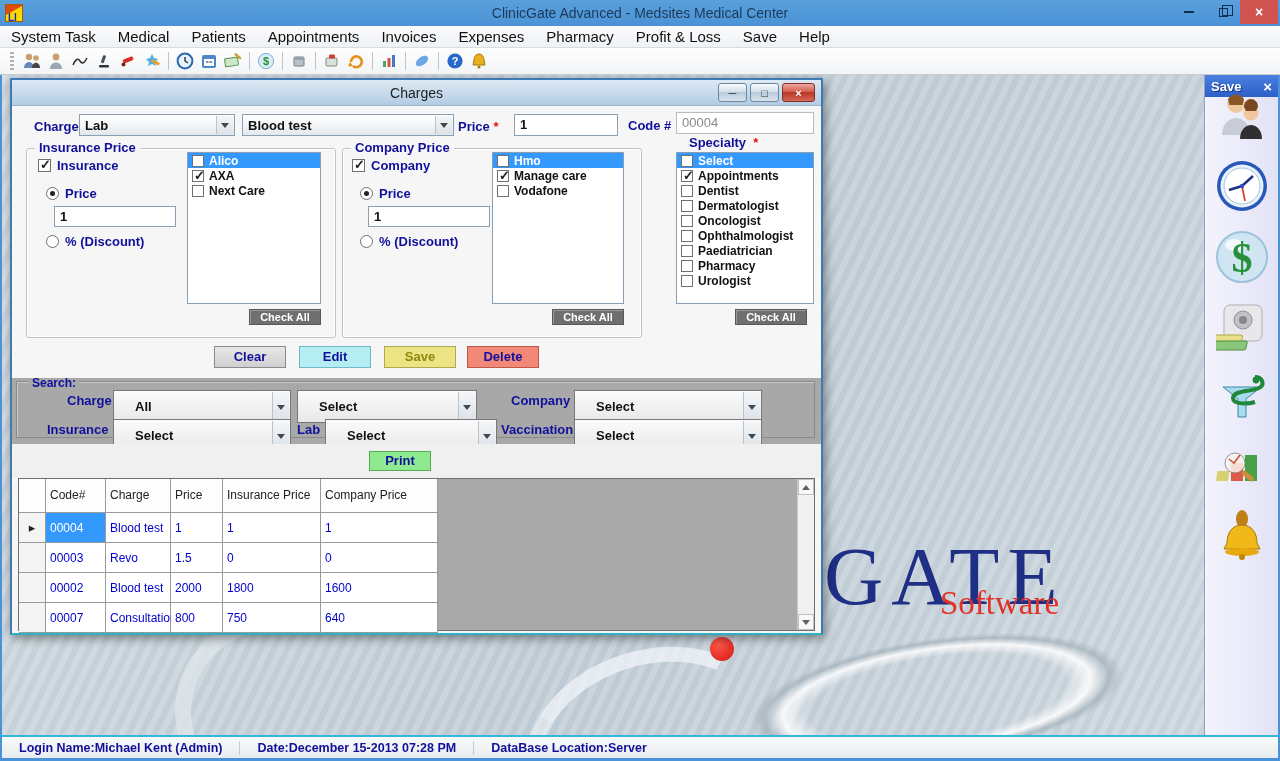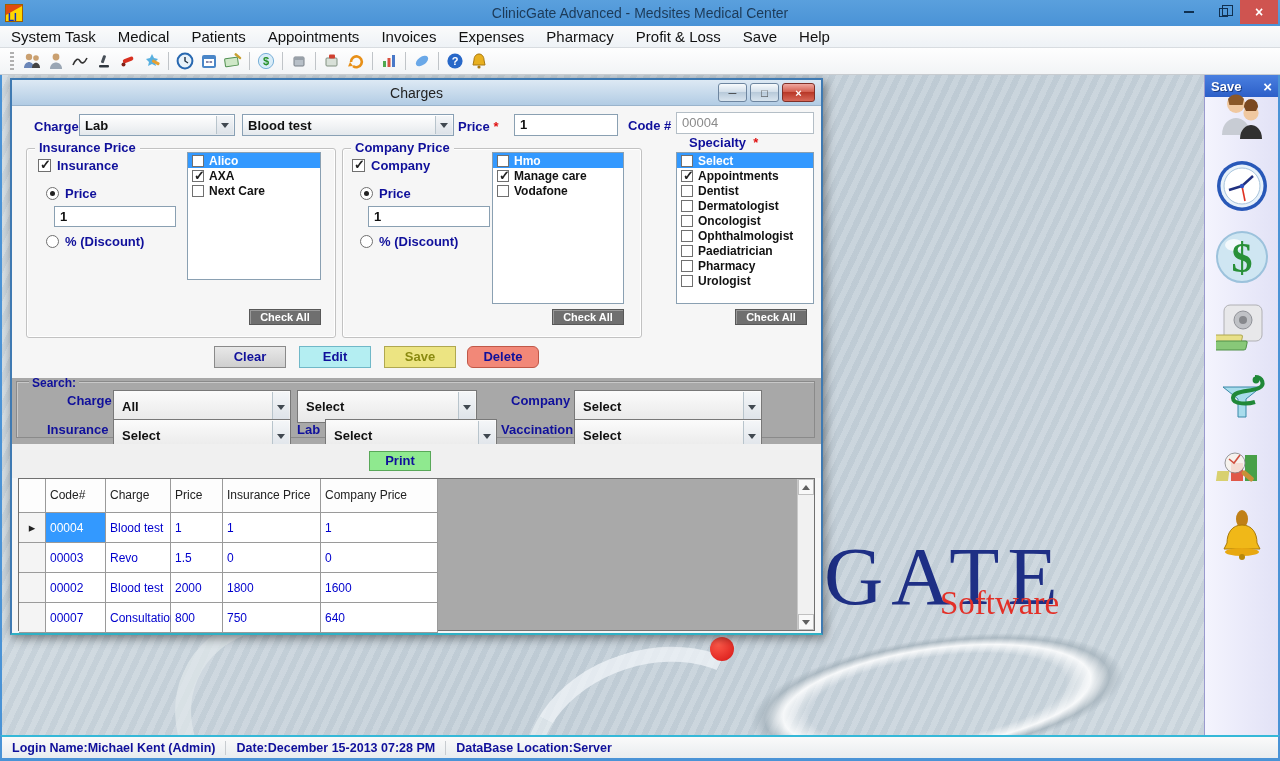--- a/index.html
+++ b/index.html
@@ -124,33 +124,33 @@
   .citem.on { background:#3399ff; color:#fff; }
   .checkall { position:absolute; width:72px; height:16px; background:#6f6f6f;
     border:1px solid #585858; box-shadow:inset 1px 1px 0 #9a9a9a;
     color:#fff; font-size:11px; font-weight:bold; text-align:center; line-height:14px; }
 
   .abtn { position:absolute; width:72px; height:22px; border:1px solid #8a8a8a;
     font-size:13px; font-weight:bold; color:#10109b; text-align:center; line-height:20px; }
   .abtn.clear { background:linear-gradient(#e8e8e8,#cfcfcf); }
   .abtn.edit { background:#b4eef2; border-color:#70b8c8; }
   .abtn.save { background:#ece482; border-color:#b0a850; color:#8a8a10; }
-  .abtn.delete { background:#f28878; border-color:#c05848;border-radius:6px; }
+  .abtn.delete { background:#f28878; border-color:#c05848; }
   .pbtn { position:absolute; width:62px; height:20px; background:#8fe98f;
     border:1px solid #58a858; font-size:13px; font-weight:bold; color:#10109b;
     text-align:center; line-height:18px; }
 
   .searchband { position:absolute; left:0; right:0; background:#a8a8a8; }
   .s-grp { position:absolute; left:4px; right:6px; top:3px; bottom:6px;
     border:1px solid #8a8a8a; box-shadow:inset 1px 1px 0 #c8c8c8; }
   .s-title { position:absolute; left:12px; top:-4px; background:#a8a8a8; padding:0 3px;
     font-size:12px; font-weight:bold; color:#10109b; line-height:10px;}
   .s-dd { position:absolute; height:33px; border:1px solid #787878;
     background:linear-gradient(#fbfbfb,#e8e8e8); display:flex; align-items:center;
-    padding-left:8px; font-size:13px; font-weight:bold; color:#111; }
+    padding-left:21px; font-size:13px; font-weight:bold; color:#111; }
 
   .printband { position:absolute; left:0; right:0; background:#f0f0f0; }
 
   .grid { position:absolute; background:#a9a9a9; border:1px solid #707070; }
   .gtable { position:absolute; left:0; top:0; display:flex; flex-direction:column; }
   .grow { display:flex; }
   .gcell { border-right:1px solid #9a9a9a; border-bottom:1px solid #9a9a9a;
     background:#fff; font-size:12px; color:#0000cd; padding:2px 4px; display:flex; align-items:center; }
   .ghead .gcell { color:#222; background:#fdfdfd; align-items:center; line-height:1.1;}
   .ghead { height:34px; }
@@ -164,21 +164,21 @@
     border:1px solid #c0c0c0; display:flex; align-items:center; justify-content:center; }
   .varr::after { content:""; border-left:4px solid transparent; border-right:4px solid transparent; }
   .varr.up { top:0; } .varr.up::after { border-bottom:5px solid #606060; }
   .varr.down { bottom:0; } .varr.down::after { border-top:5px solid #606060; }
 
   
   .statusbar { position:absolute; left:0; top:735px; width:1280px; height:23px;
     background:linear-gradient(#fafafa,#e8ecef); border-top:2px solid #35b8d8;
     display:flex; align-items:center; font-size:12.5px; font-weight:bold; color:#10109b;
     border-left:2px solid #4a93d6; border-right:2px solid #4a93d6;}
-  .statusbar span { padding:0 10px; }
+  .statusbar span { padding:0 17px; }
   .statusbar .sep { width:1px; height:14px; background:#c8ccd0; padding:0; }
   .winbottom { position:absolute; left:0; top:758px; width:1280px; height:3px; background:#4a93d6; }
 </style>
 </head>
 <body>
 
 <div class="titlebar">
   <div class="app-icon"></div>
   <div class="win-title">ClinicGate Advanced - Medsites Medical Center</div>
   <div class="win-btns">
@@ -428,21 +428,21 @@
       </div>
       <div class="chk-row" style="left:34px; top:80px">
         <span class="radio checked"></span>
         <span>Price</span>
       </div>
       <div class="txt" style="left:42px; top:100px; width:122px; height:21px">1</div>
       <div class="chk-row" style="left:34px; top:128px">
         <span class="radio"></span>
         <span>% (Discount)</span>
       </div>
-      <div class="clist" style="left:175px; top:46px; width:134px; height:128px">
+      <div class="clist" style="left:175px; top:46px; width:134px; height:152px">
         <div class="citem on">
             <span class="chkbox"></span>
             <span>Alico</span>
           </div>
         <div class="citem">
             <span class="chkbox checked"></span>
             <span>AXA</span>
           </div>
         <div class="citem">
             <span class="chkbox"></span>

